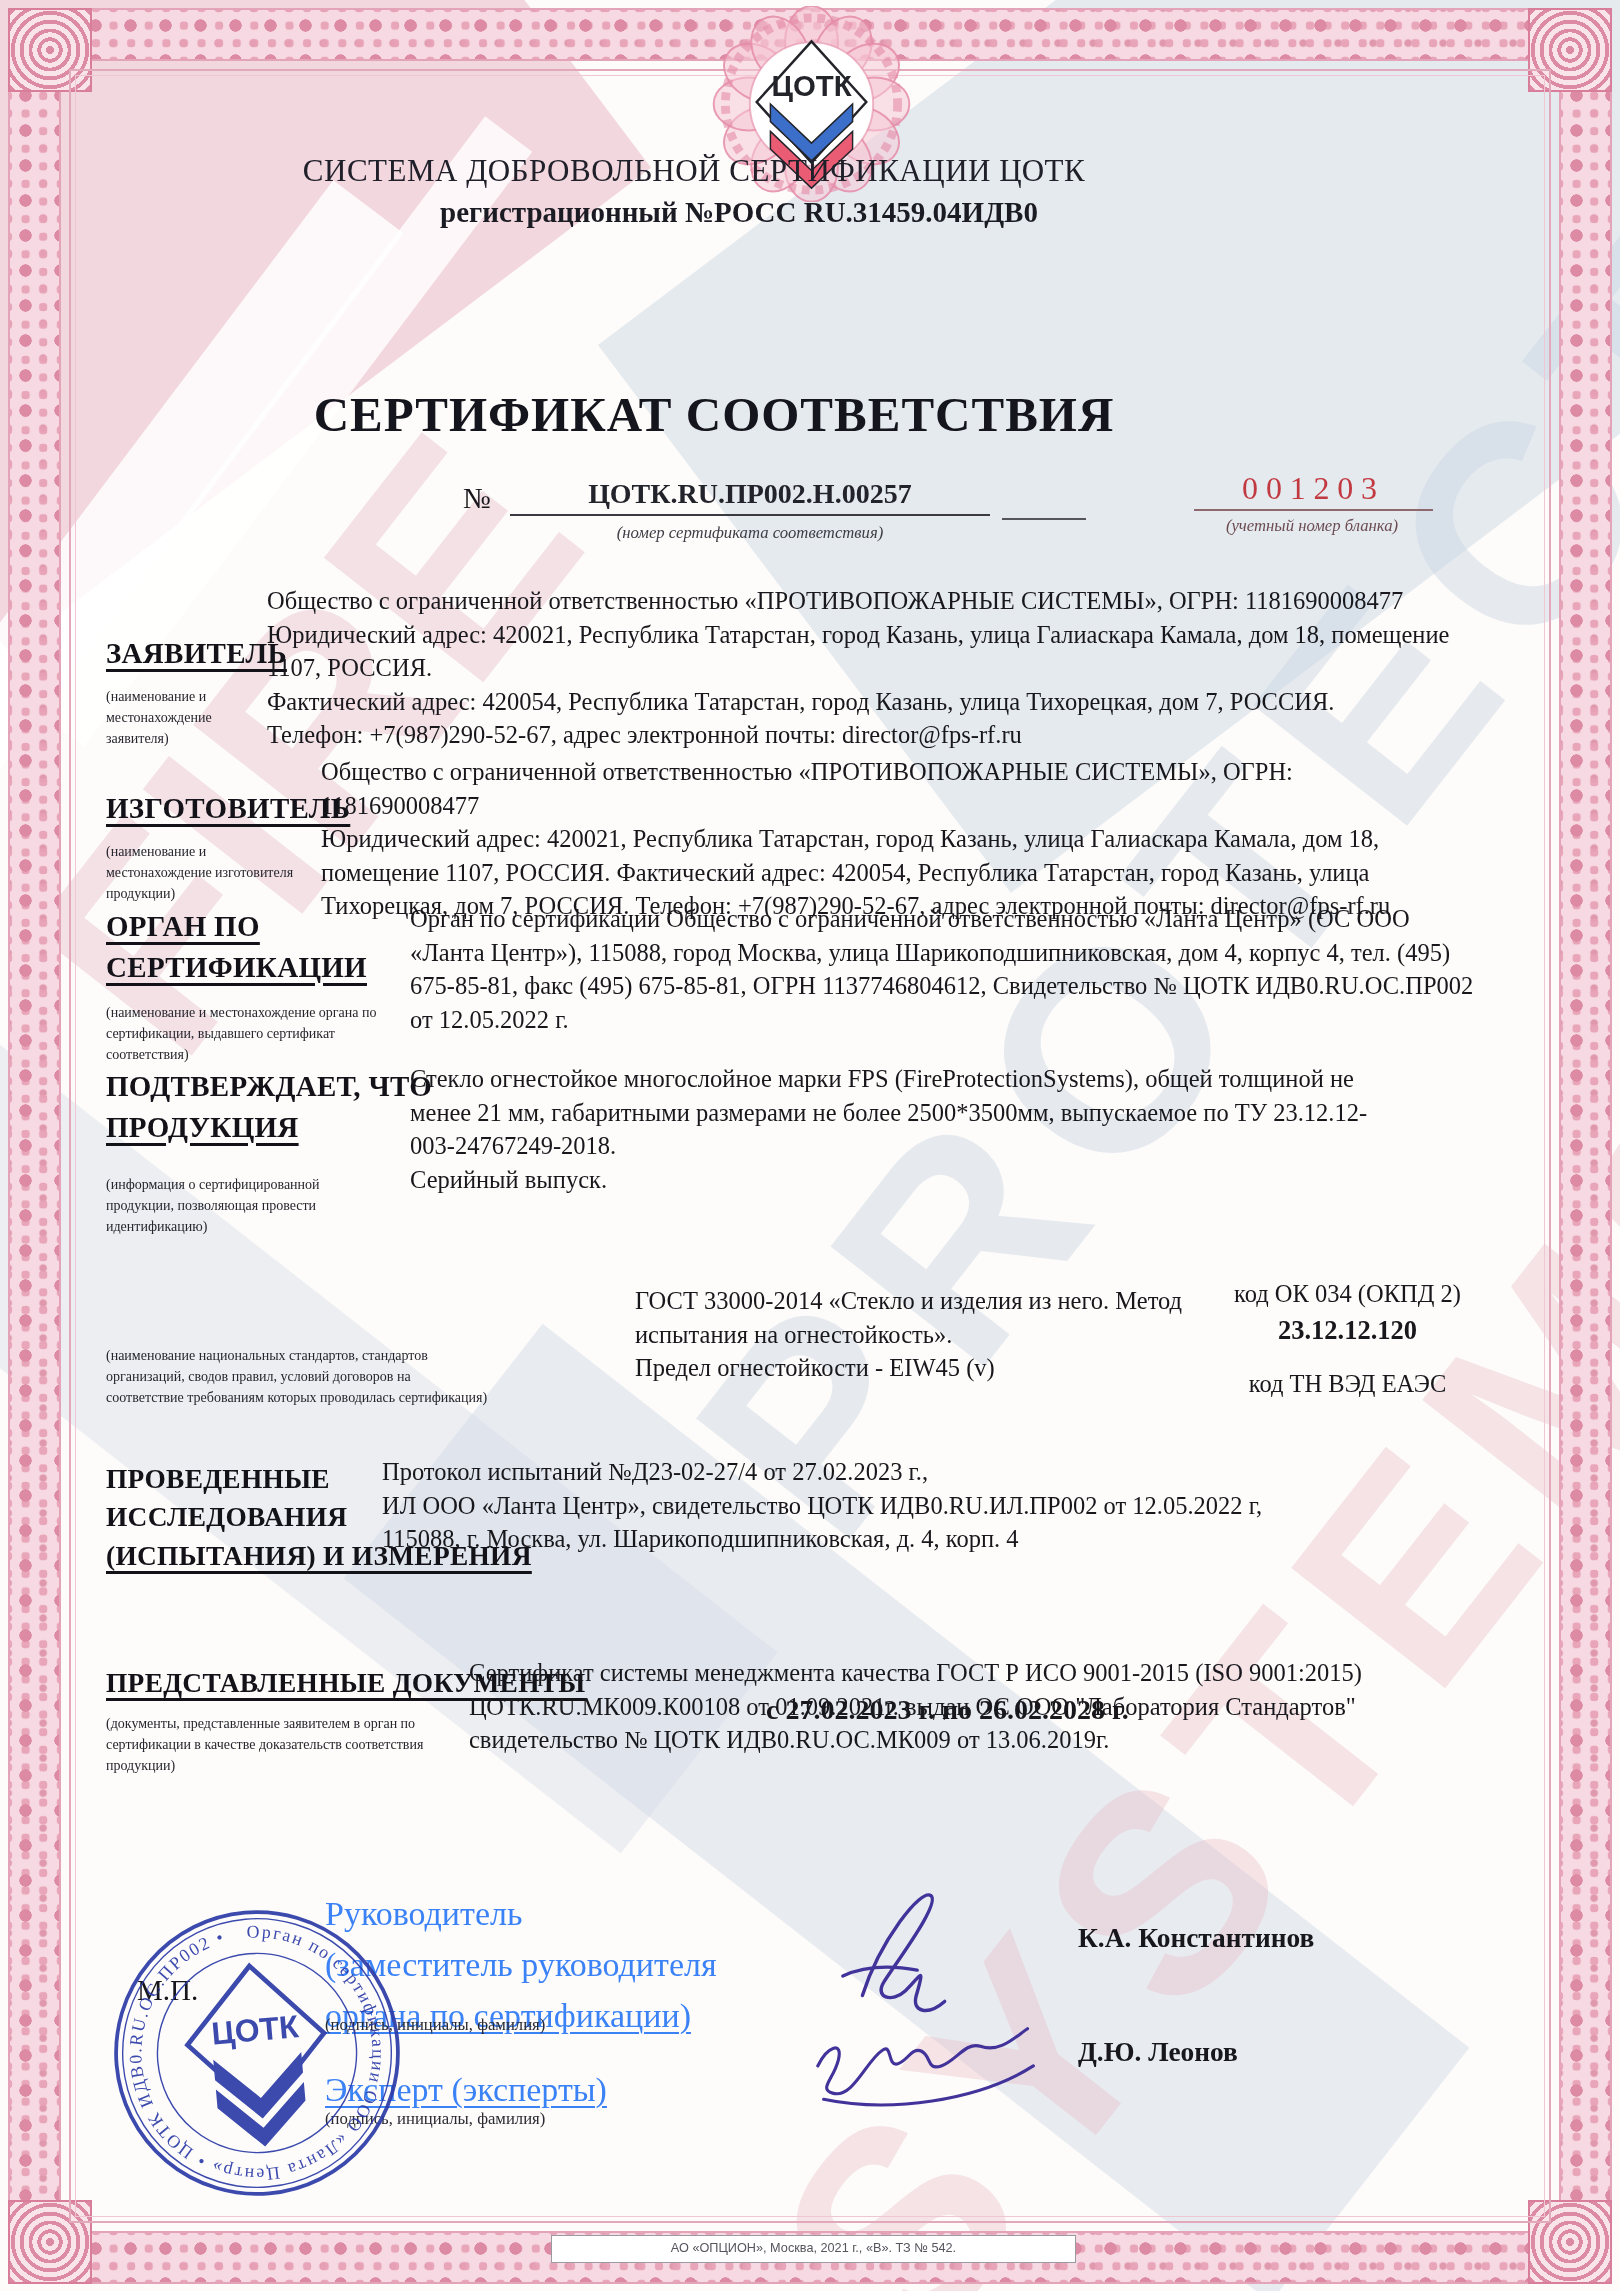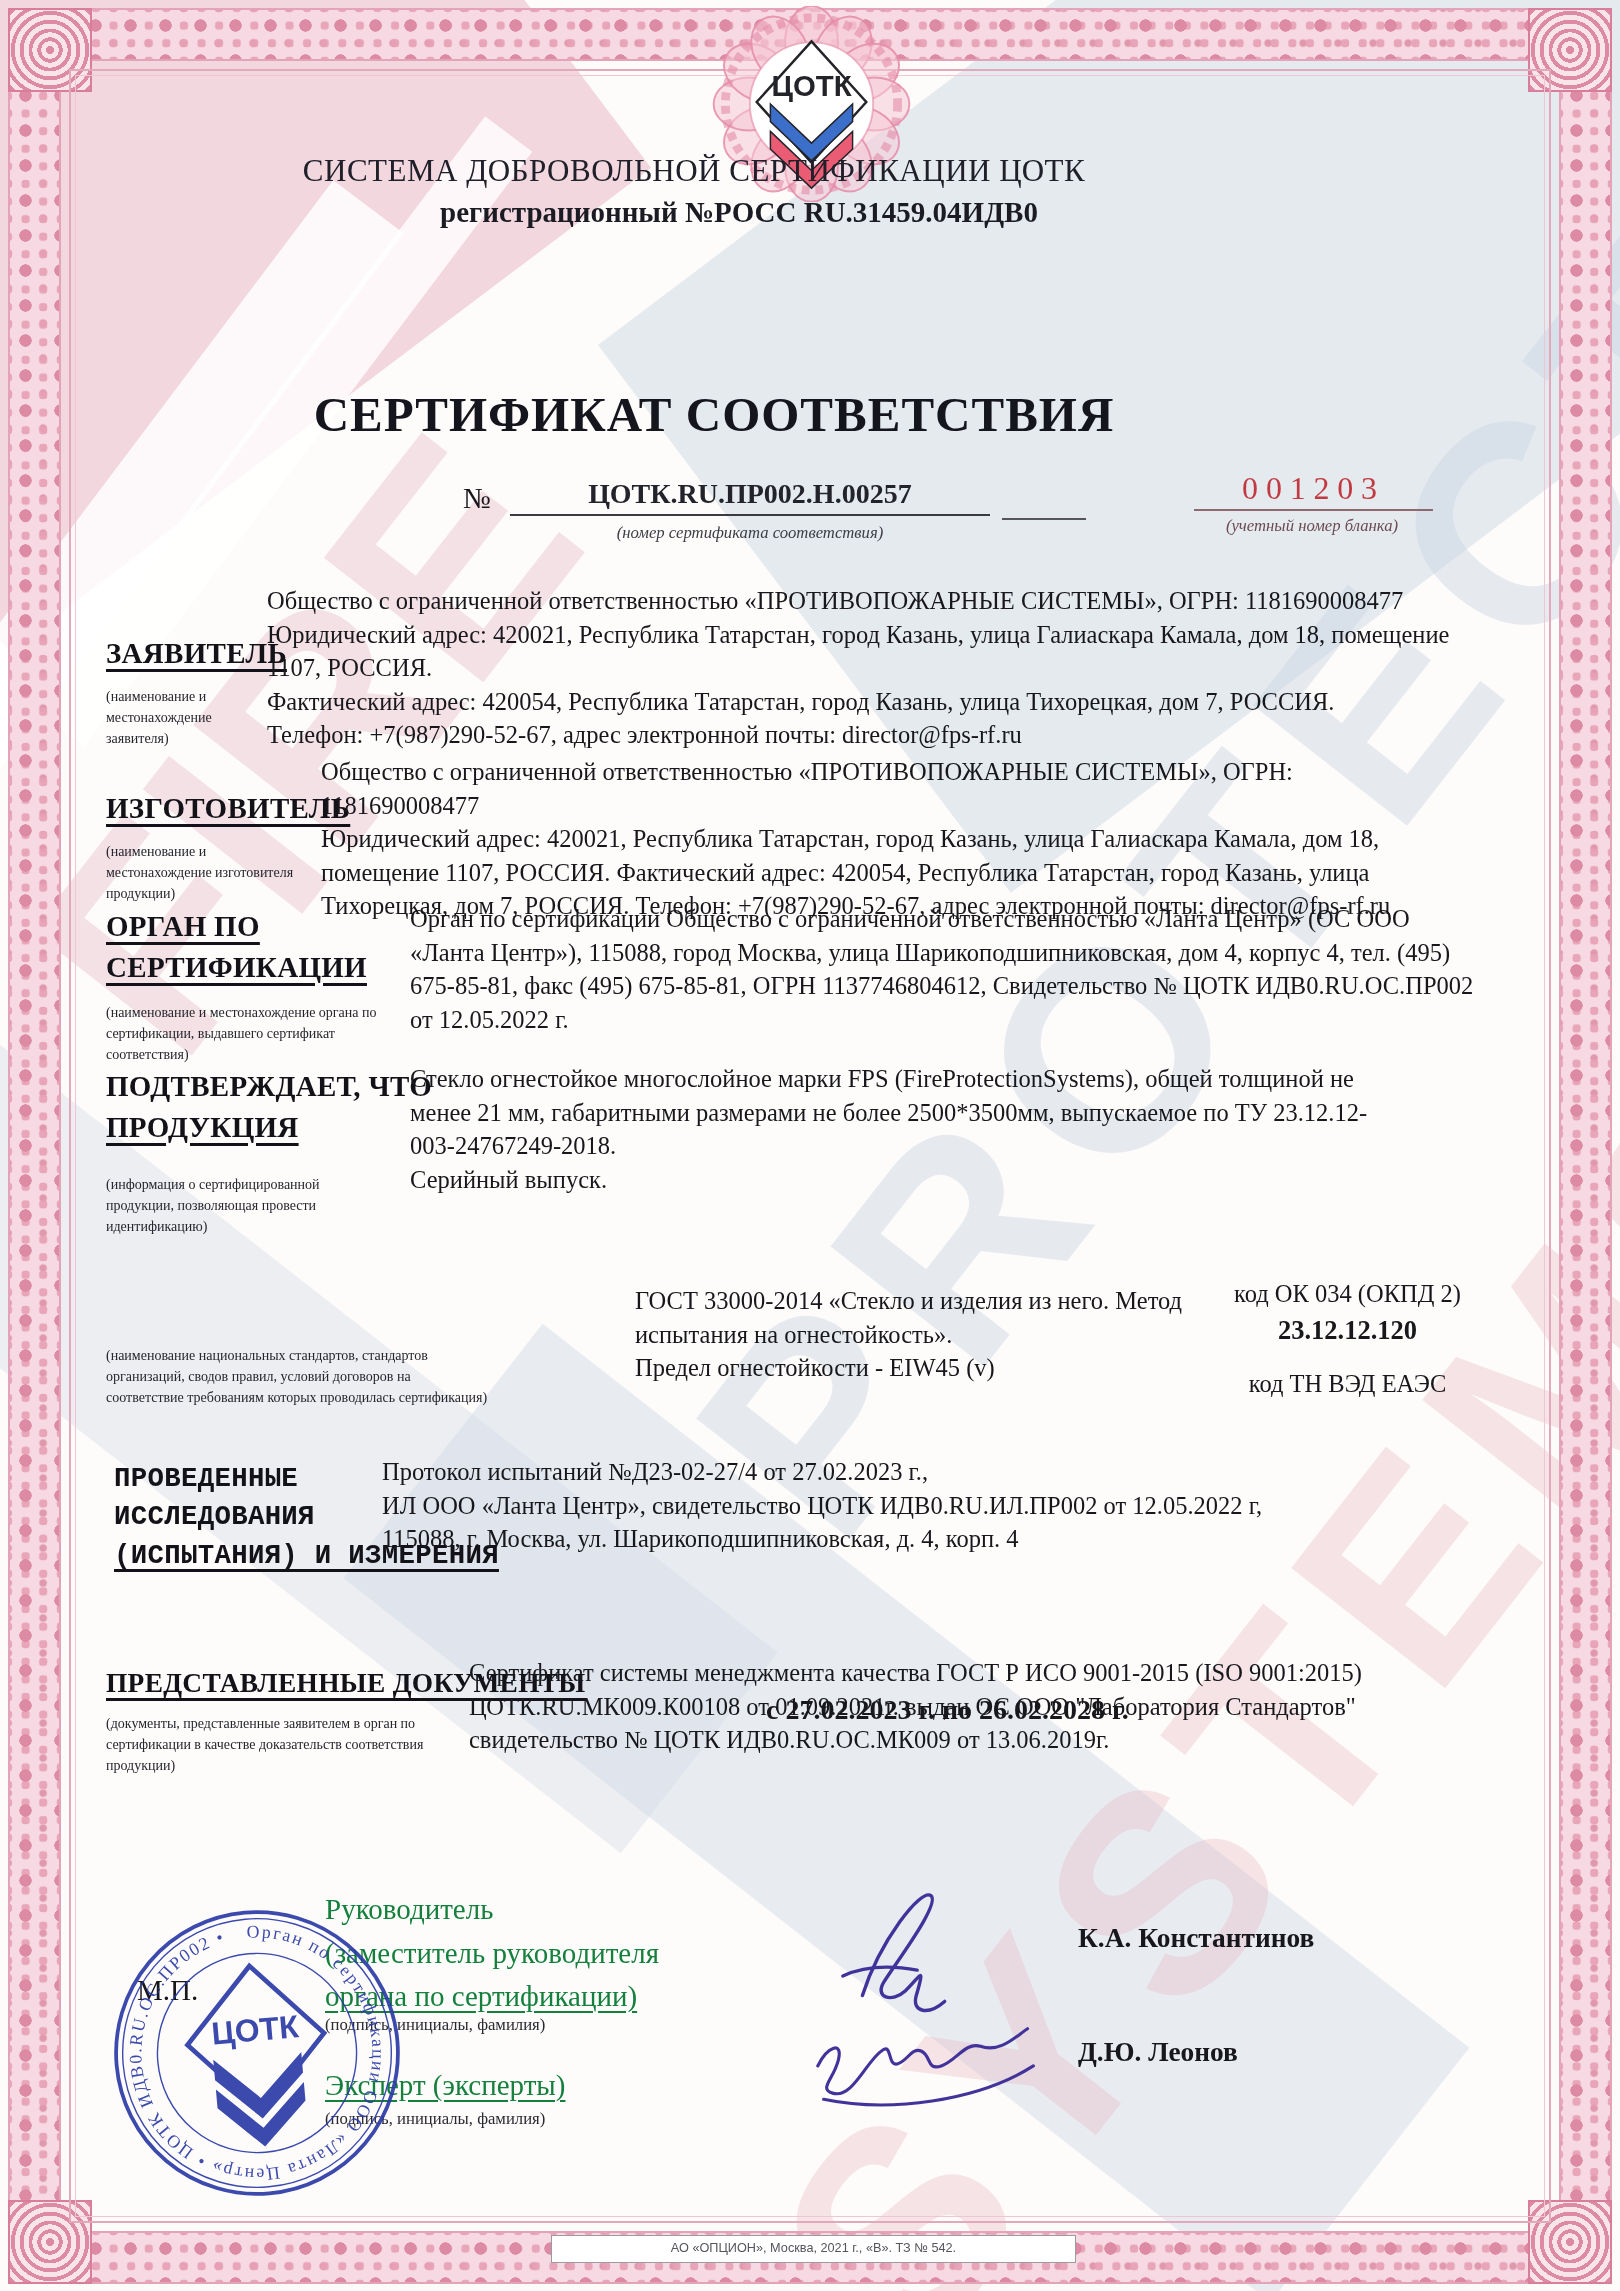--- a/index.html
+++ b/index.html
@@ -77,21 +77,21 @@
   .sec-sub{z-index:5; font-size:14px; line-height:1.5; color:#26262e; white-space:pre-line;}
   .sec-body{z-index:5; font-size:24.5px; line-height:1.37; color:#17171c; white-space:pre-line;}
   .code-line{z-index:5; font-size:24.5px; color:#17171c; text-align:center;}
   .code-val{font-weight:bold; font-size:26.5px;}
   .validity-label{left:108px; top:1792px; font-size:29px; font-weight:bold; z-index:5; color:#121218;}
   .validity-value{left:766px; top:1694px; font-size:28px; font-weight:700; z-index:5;}
 
   
   .mp{left:137px; top:1974px; font-size:29px; z-index:5;}
   .stamp{left:102px; top:1898px; z-index:6; transform:rotate(-5deg); opacity:.92;}
-  .role{z-index:5; font-size:29px; line-height:1.5; color:#15803d;}
+  .role{z-index:5; font-size:34px; line-height:1.5; color:#3b82f6;}
   .role .u{text-decoration:underline; text-decoration-thickness:2px; text-underline-offset:4.9px;}
   .sig-cap{z-index:5; font-size:16.7px; color:#2a2a33;}
   .sig-name{z-index:7; font-size:27.4px; font-weight:600; color:#17171c;}
   .sig-svg{z-index:7;}
 
   
   .print-line{left:551px; top:2235px; width:523px; height:25.5px; z-index:7;
     background:#fff; border:1px solid #9a9aa0; font-size:12.7px; color:#55555e;
     text-align:center; line-height:24.5px; font-family:"Liberation Sans", sans-serif;}
 </style>
@@ -201,21 +201,21 @@
 
   <div class="abs sec-sub" style="left:106px; top:1345px; width:519px;">(наименование национальных стандартов, стандартов
 организаций, сводов правил, условий договоров на
 соответствие требованиям которых проводилась сертификация)</div>
   <div class="abs sec-body" style="left:635px; top:1284px; width:564px;">ГОСТ 33000-2014 «Стекло и изделия из него. Метод испытания на огнестойкость».
 Предел огнестойкости - EIW45 (v)</div>
   <div class="abs code-line" style="left:1215px; top:1280px; width:265px;">код ОК 034 (ОКПД 2)</div>
   <div class="abs code-line code-val" style="left:1215px; top:1315px; width:265px;">23.12.12.120</div>
   <div class="abs code-line" style="left:1215px; top:1370px; width:265px;">код ТН ВЭД ЕАЭС</div>
 
-  <div class="abs sec-label sec-label-sm" style="left:114px; top:1460px;font-family:Liberation Mono, monospace;">
+  <div class="abs sec-label sec-label-sm" style="left:106px; top:1460px;">
     <div><span>ПРОВЕДЕННЫЕ</span></div>
     <div><span>ИССЛЕДОВАНИЯ</span></div>
     <div><span class="u">(ИСПЫТАНИЯ) И ИЗМЕРЕНИЯ</span></div>
   </div>
   <div class="abs sec-body" style="left:382px; top:1455px; width:1098px;">Протокол испытаний №Д23-02-27/4 от 27.02.2023 г.,
 ИЛ ООО «Ланта Центр», свидетельство ЦОТК ИДВ0.RU.ИЛ.ПР002 от 12.05.2022 г,
 115088, г. Москва, ул. Шарикоподшипниковская, д. 4, корп. 4</div>
 
   <div class="abs sec-label sec-label-sm" style="left:106px; top:1664px;">
     <span class="u">ПРЕДСТАВЛЕННЫЕ ДОКУМЕНТЫ</span>

